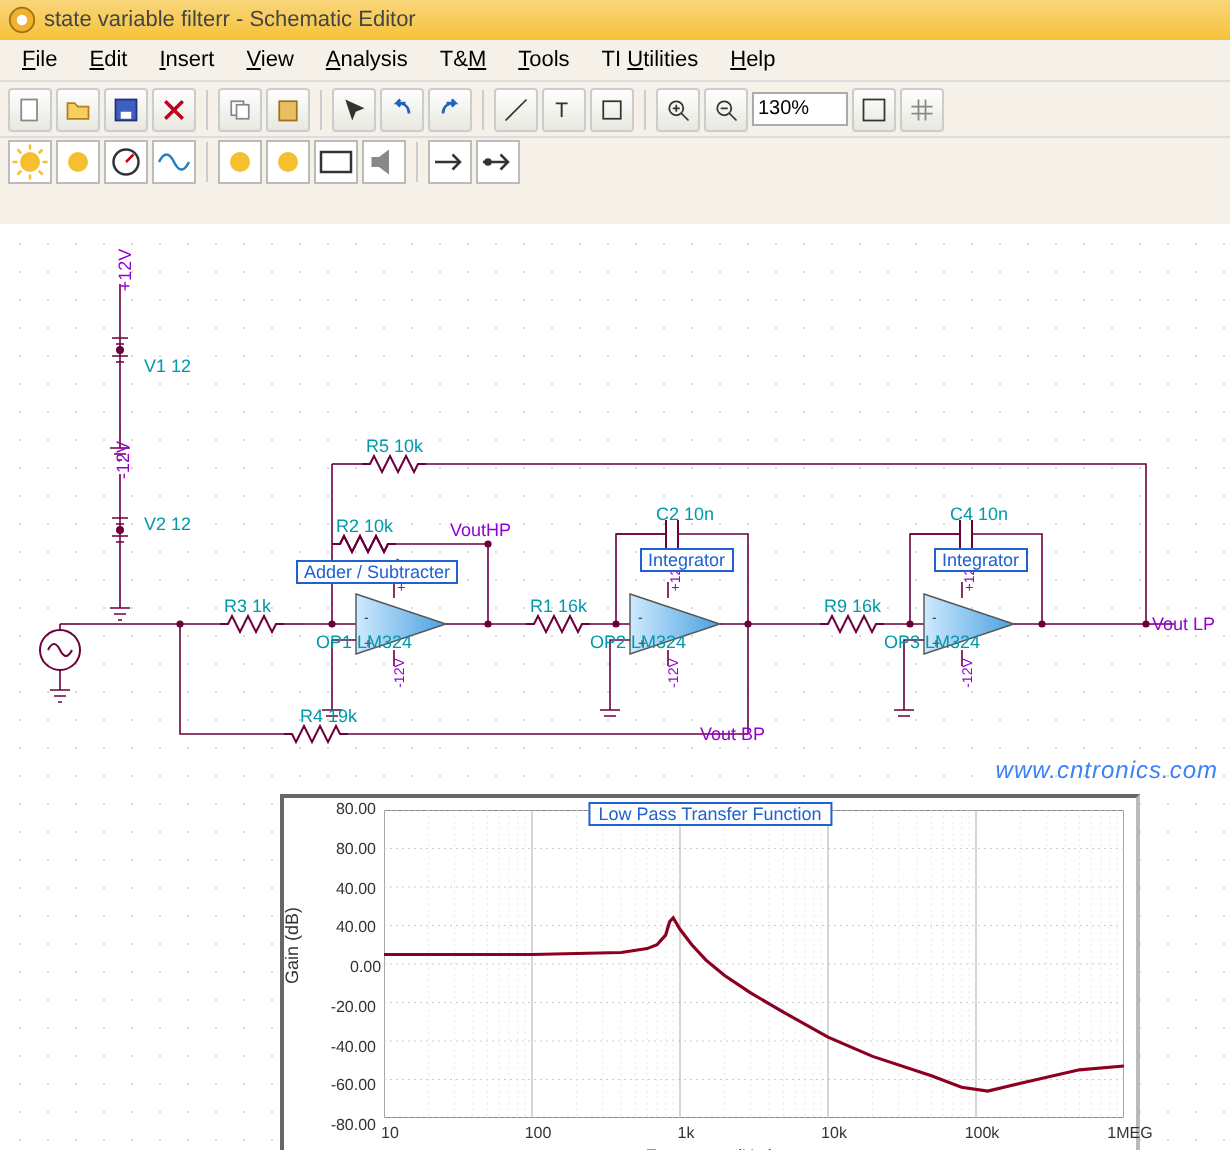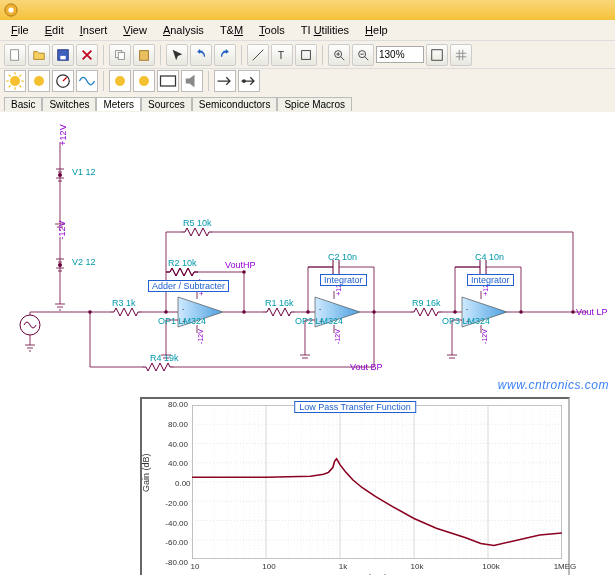--- a/index.html
+++ b/index.html
@@ -40,20 +40,21 @@
   .watermark { position:absolute; right:6px; bottom:195px; color:#3b82f6; font-style:italic; font-size:12px; letter-spacing:0.5px; }
 </style>
 </head>
 <body>
 
 <div class="titlebar">
   <svg class="icon" viewBox="0 0 16 16">
       <circle cx="8" cy="8" r="7" fill="#f0b030" stroke="#a07010"></circle>
       <circle cx="8" cy="8" r="3" fill="#fff"></circle>
     </svg>
+  <span>state variable filterr - Schematic Editor</span>
 </div>
 
 <div class="menubar">
   <span class="menuitem"><u>F</u>ile</span>
   <span class="menuitem"><u>E</u>dit</span>
   <span class="menuitem"><u>I</u>nsert</span>
   <span class="menuitem"><u>V</u>iew</span>
   <span class="menuitem"><u>A</u>nalysis</span>
   <span class="menuitem">T&amp;<u>M</u></span>
   <span class="menuitem"><u>T</u>ools</span>
@@ -206,28 +207,20 @@
           <path d="M2 8h10M9 5l3 3-3 3" fill="none" stroke="#333"></path>
         </svg>
       </div>
     <div class="tbtn2">
         <svg viewBox="0 0 16 16">
           <path d="M2 8h10M9 5l3 3-3 3" fill="none" stroke="#333"></path>
           <circle cx="4" cy="8" r="1.5" fill="#333"></circle>
         </svg>
       </div>
   </div>
-  <div class="toolbar2-tabs">
-    <div class="cat-tab">Basic</div>
-    <div class="cat-tab">Switches</div>
-    <div class="cat-tab active">Meters</div>
-    <div class="cat-tab">Sources</div>
-    <div class="cat-tab">Semiconductors</div>
-    <div class="cat-tab">Spice Macros</div>
-  </div>
 </div>
 
 <div class="canvas">
 
   <svg class="schematic" width="615" height="300">
     <defs>
       <linearGradient id="opgrad" x1="0" y1="0" x2="1" y2="0">
         <stop offset="0%" stop-color="#cfeaff"></stop>
           <stop offset="100%" stop-color="#4aa0e0"></stop>
       </linearGradient>
@@ -339,21 +332,21 @@
     <path class="wire" d="M486 155 h35 v45"></path>
     <path class="wire" d="M455 155 h25"></path>
 
     <path class="wire" d="M507 200 h80"></path>
     <circle cx="573" cy="200" r="1.8" fill="#6b003b"></circle>
     <circle cx="521" cy="200" r="1.8" fill="#6b003b"></circle>
 
     <circle cx="573" cy="120" r="0"></circle>
   </svg>
 
-  <div class="complbl" style="left:72px;top:55px">V1 12</div>
+  <div class="complbl" style="left:72px;top:66px">V1 12</div>
   <div class="complbl" style="left:72px;top:145px">V2 12</div>
   <div class="complbl" style="left:112px;top:186px">R3 1k</div>
   <div class="complbl" style="left:168px;top:146px">R2 10k</div>
   <div class="complbl" style="left:183px;top:106px">R5 10k</div>
   <div class="complbl" style="left:150px;top:241px">R4 19k</div>
   <div class="complbl" style="left:265px;top:186px">R1 16k</div>
   <div class="complbl" style="left:412px;top:186px">R9 16k</div>
   <div class="complbl" style="left:328px;top:140px">C2 10n</div>
   <div class="complbl" style="left:475px;top:140px">C4 10n</div>
   <div class="complbl" style="left:158px;top:204px">OP1 LM324</div>

